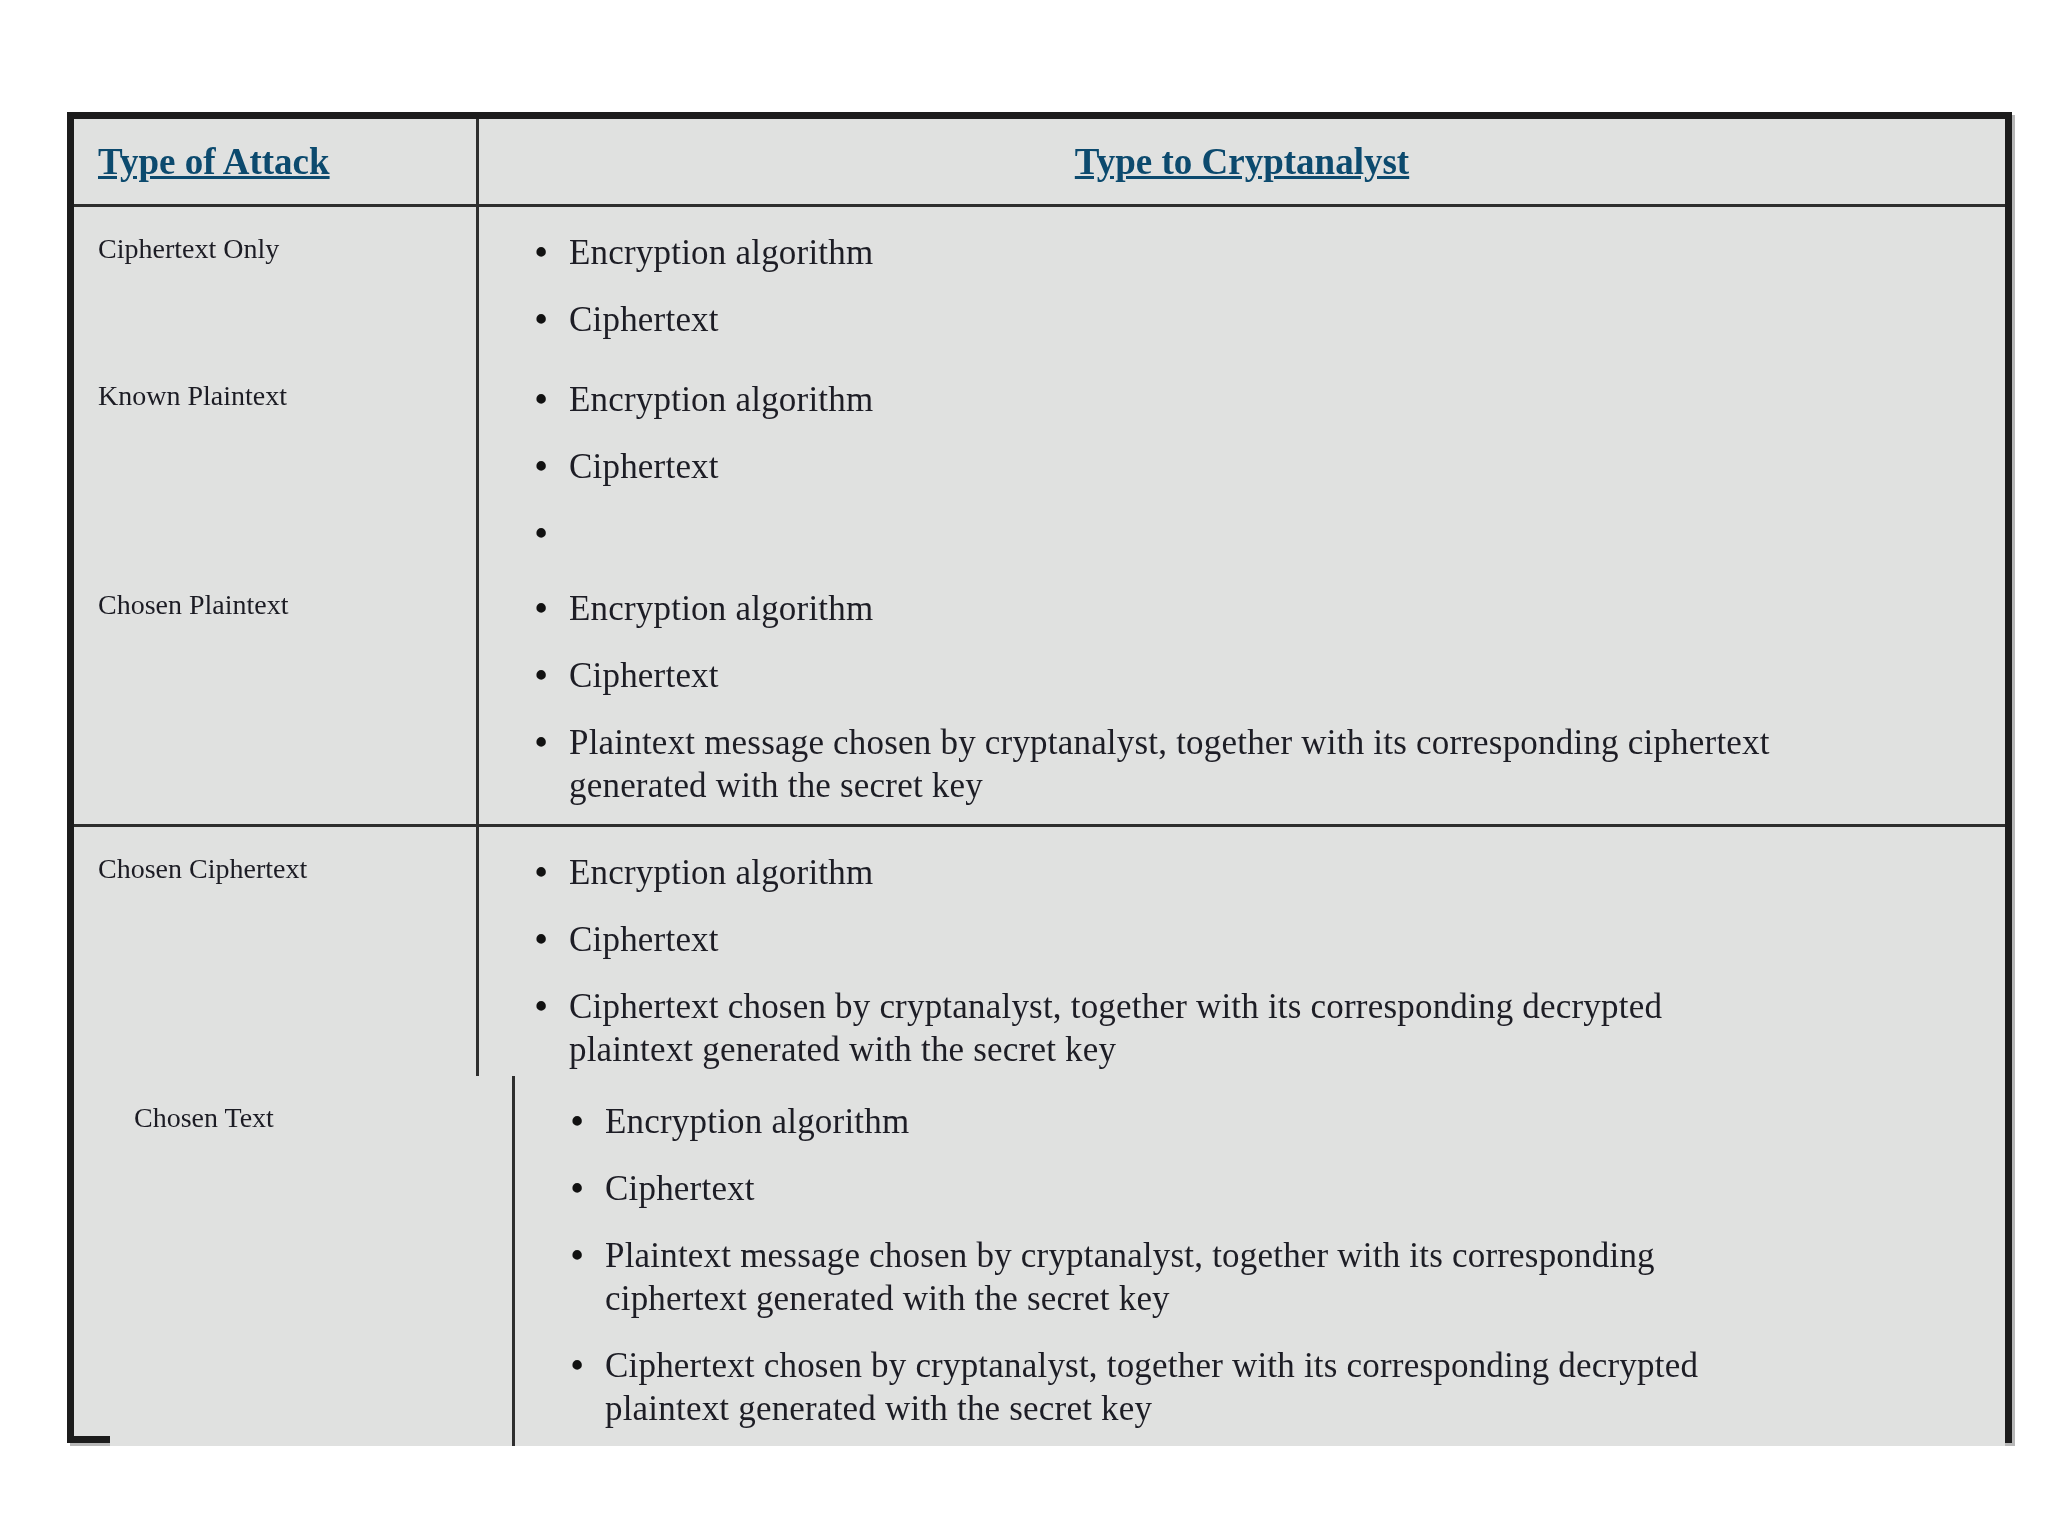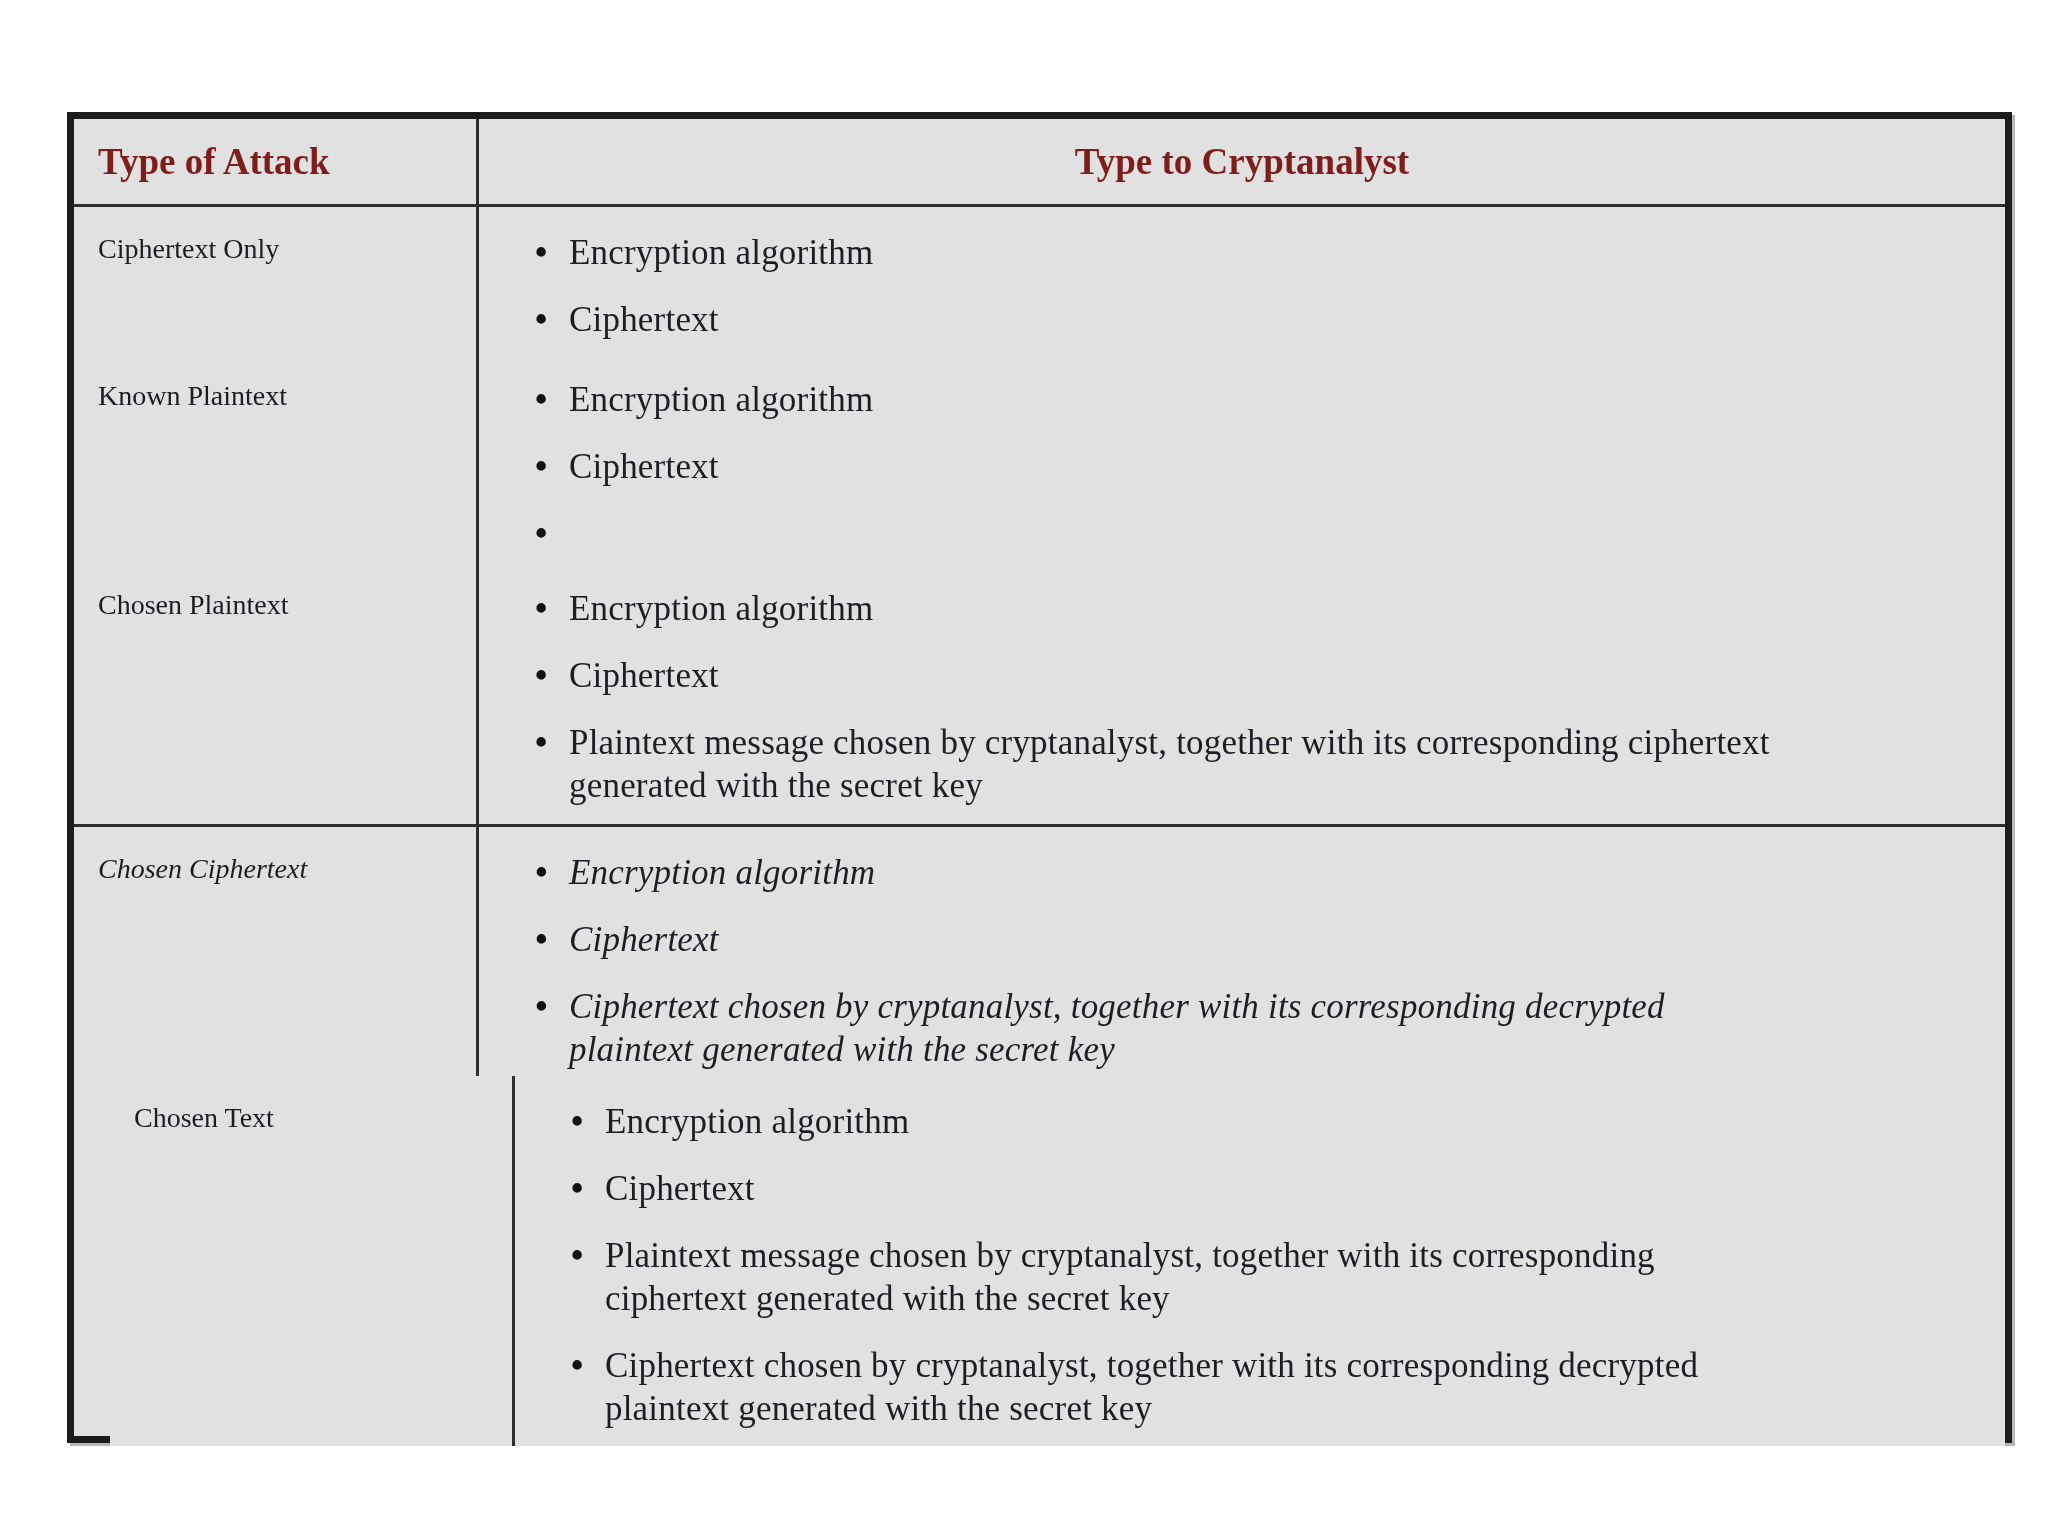--- a/index.html
+++ b/index.html
@@ -60,23 +60,24 @@
   .cell {
     box-sizing: border-box;
     background: #e0e1e0;
   }
   .cell.first {
     border-right: 3px solid #2e2e2e;
   }
   .head-cell {
     font-weight: bold;
     font-size: 37px;
-    color: #7f1d1d;
+    color: #0c4a6e;
     display: flex;
     align-items: center;
+    text-decoration: underline;
   }
   .head-cell.first {
     padding-left: 24px;
     justify-content: flex-start;
   }
   .head-cell.second {
     justify-content: center;
   }
   .type-cell {
     font-size: 28px;
@@ -107,21 +108,21 @@
     color: #111;
   }
   .blt-text {
     white-space: pre-line;
     letter-spacing: 0.2px;
   }
   
   .row-1 { min-height: 147px; }
   .row-2 { min-height: 209px; }
   .row-3 { min-height: 264px; }
-  .row-4 { min-height: 249px; font-style: italic; }
+  .row-4 { min-height: 249px; }
   .row-5 { min-height: 362px; margin-left: 36px; }
 </style>
 </head>
 <body>
 
 <div class="page">
 
 
   <div class="attack-table">
 

